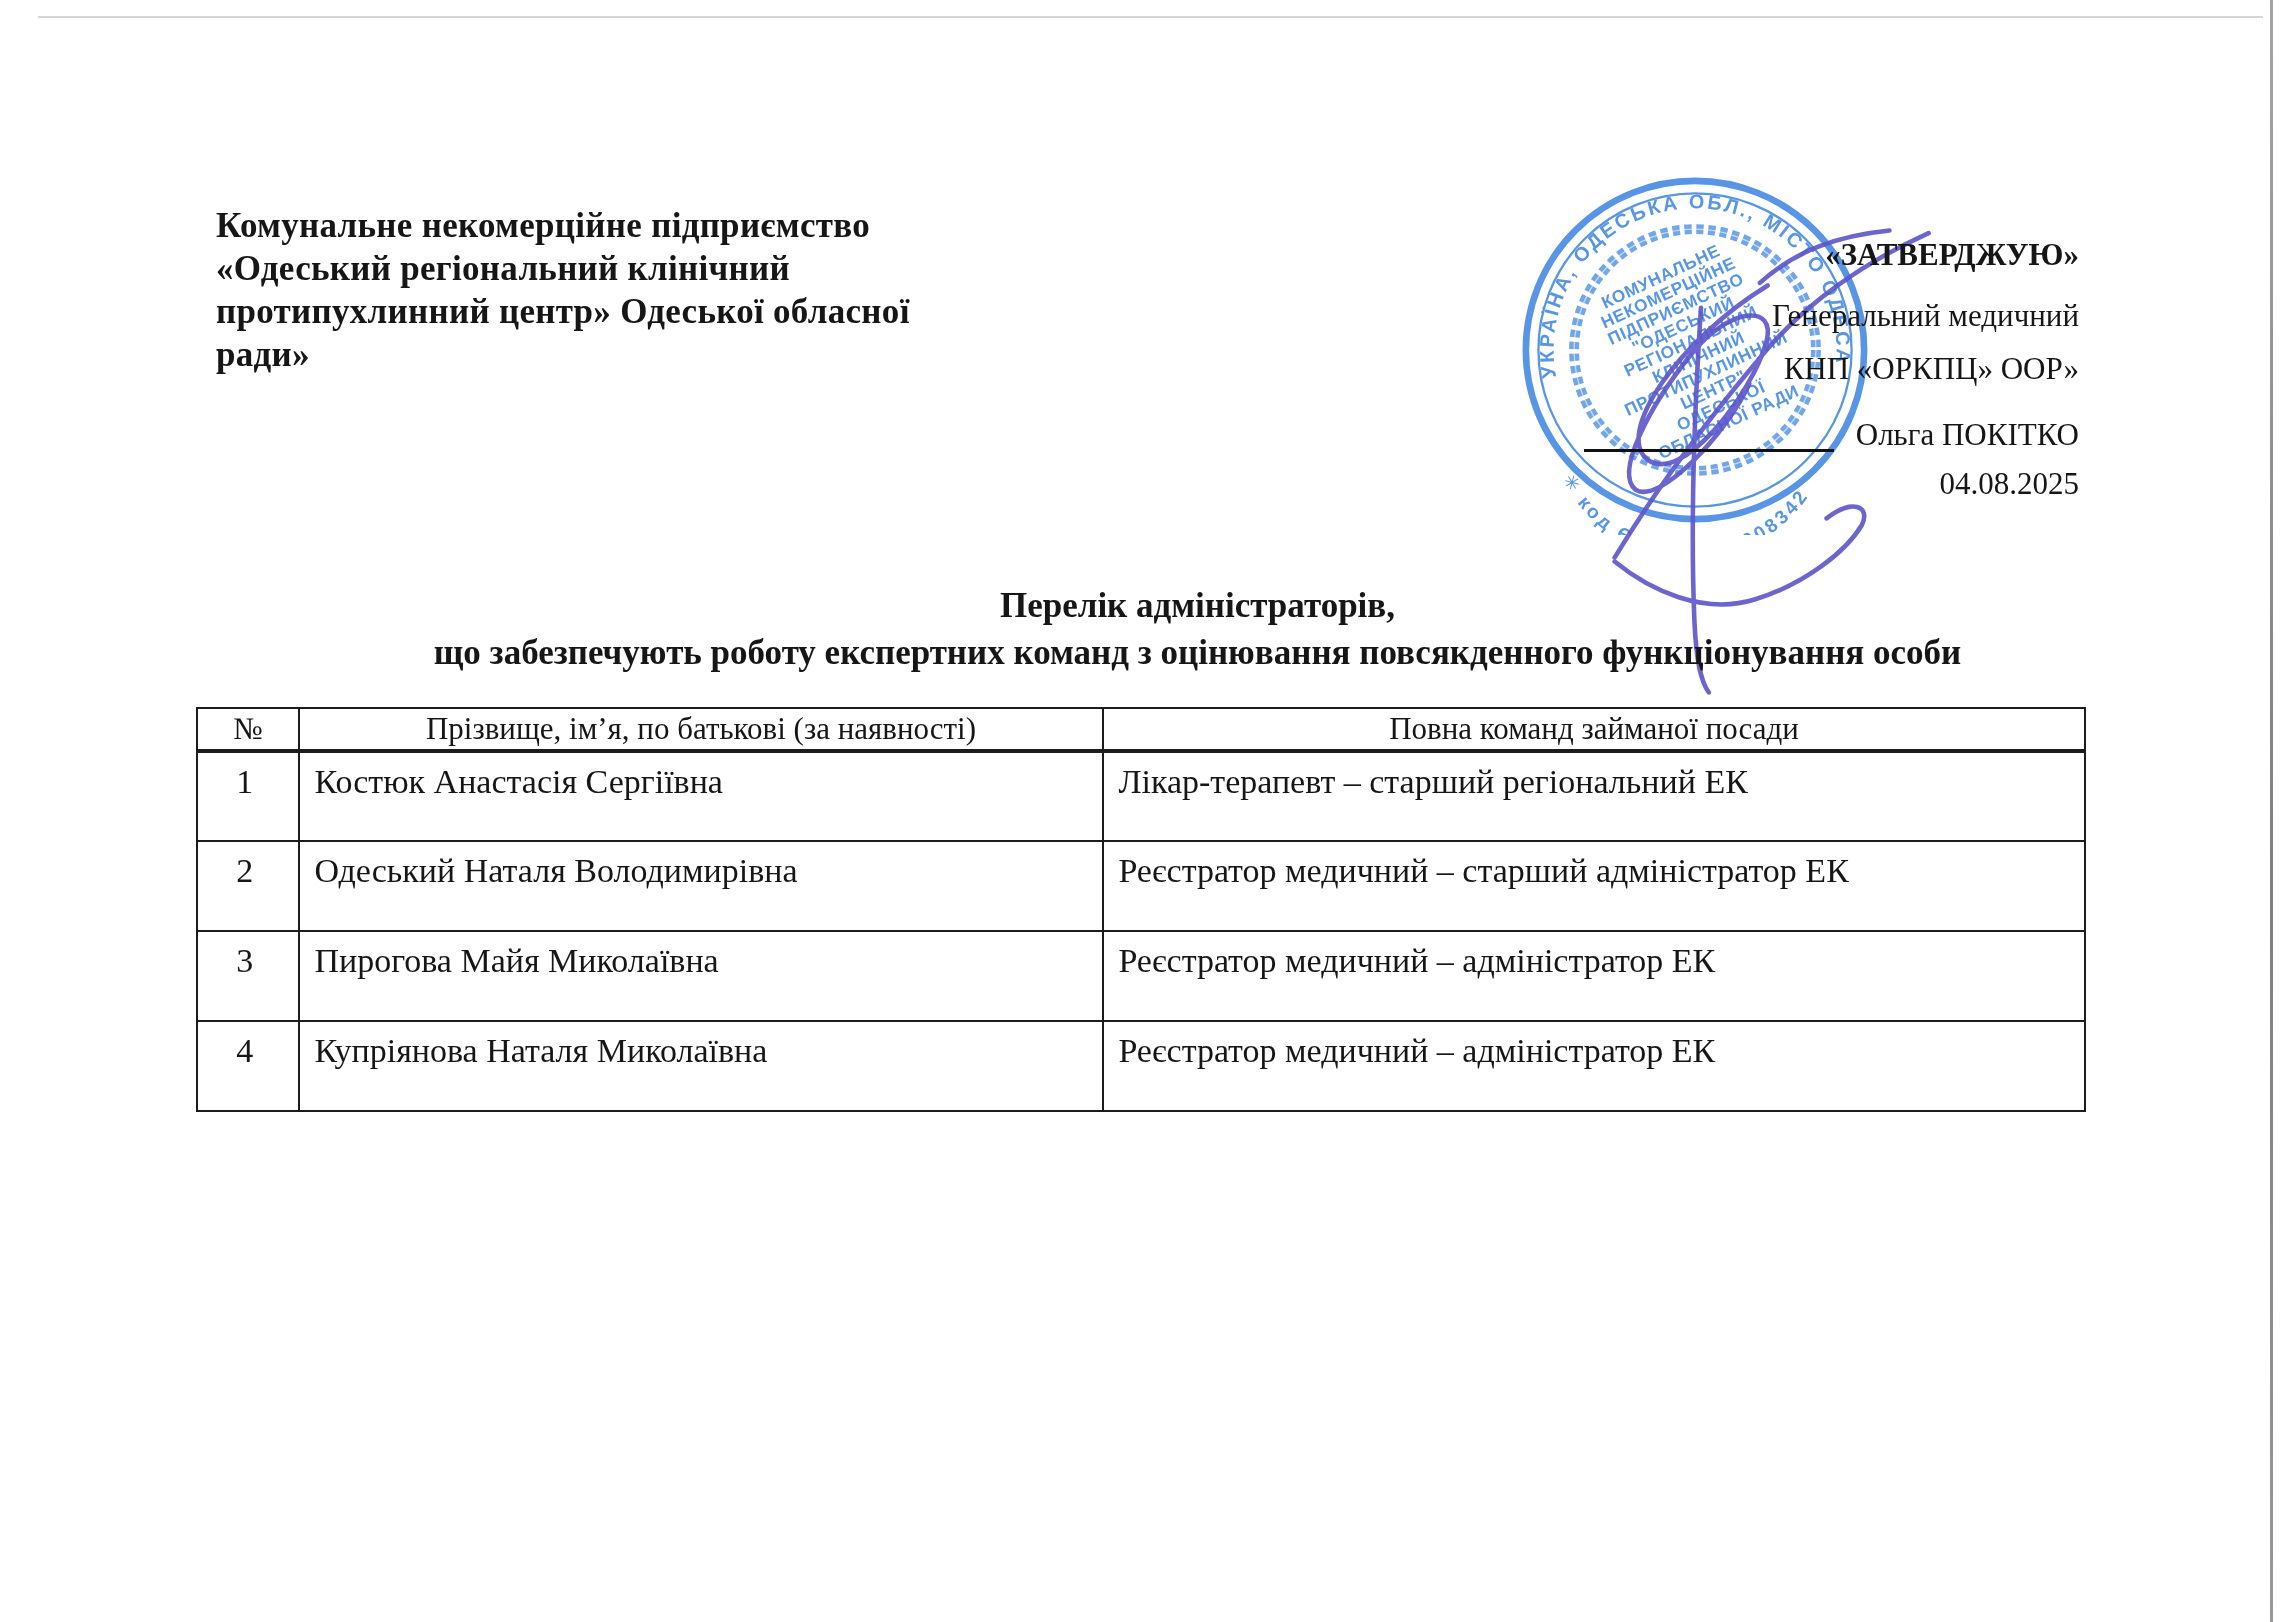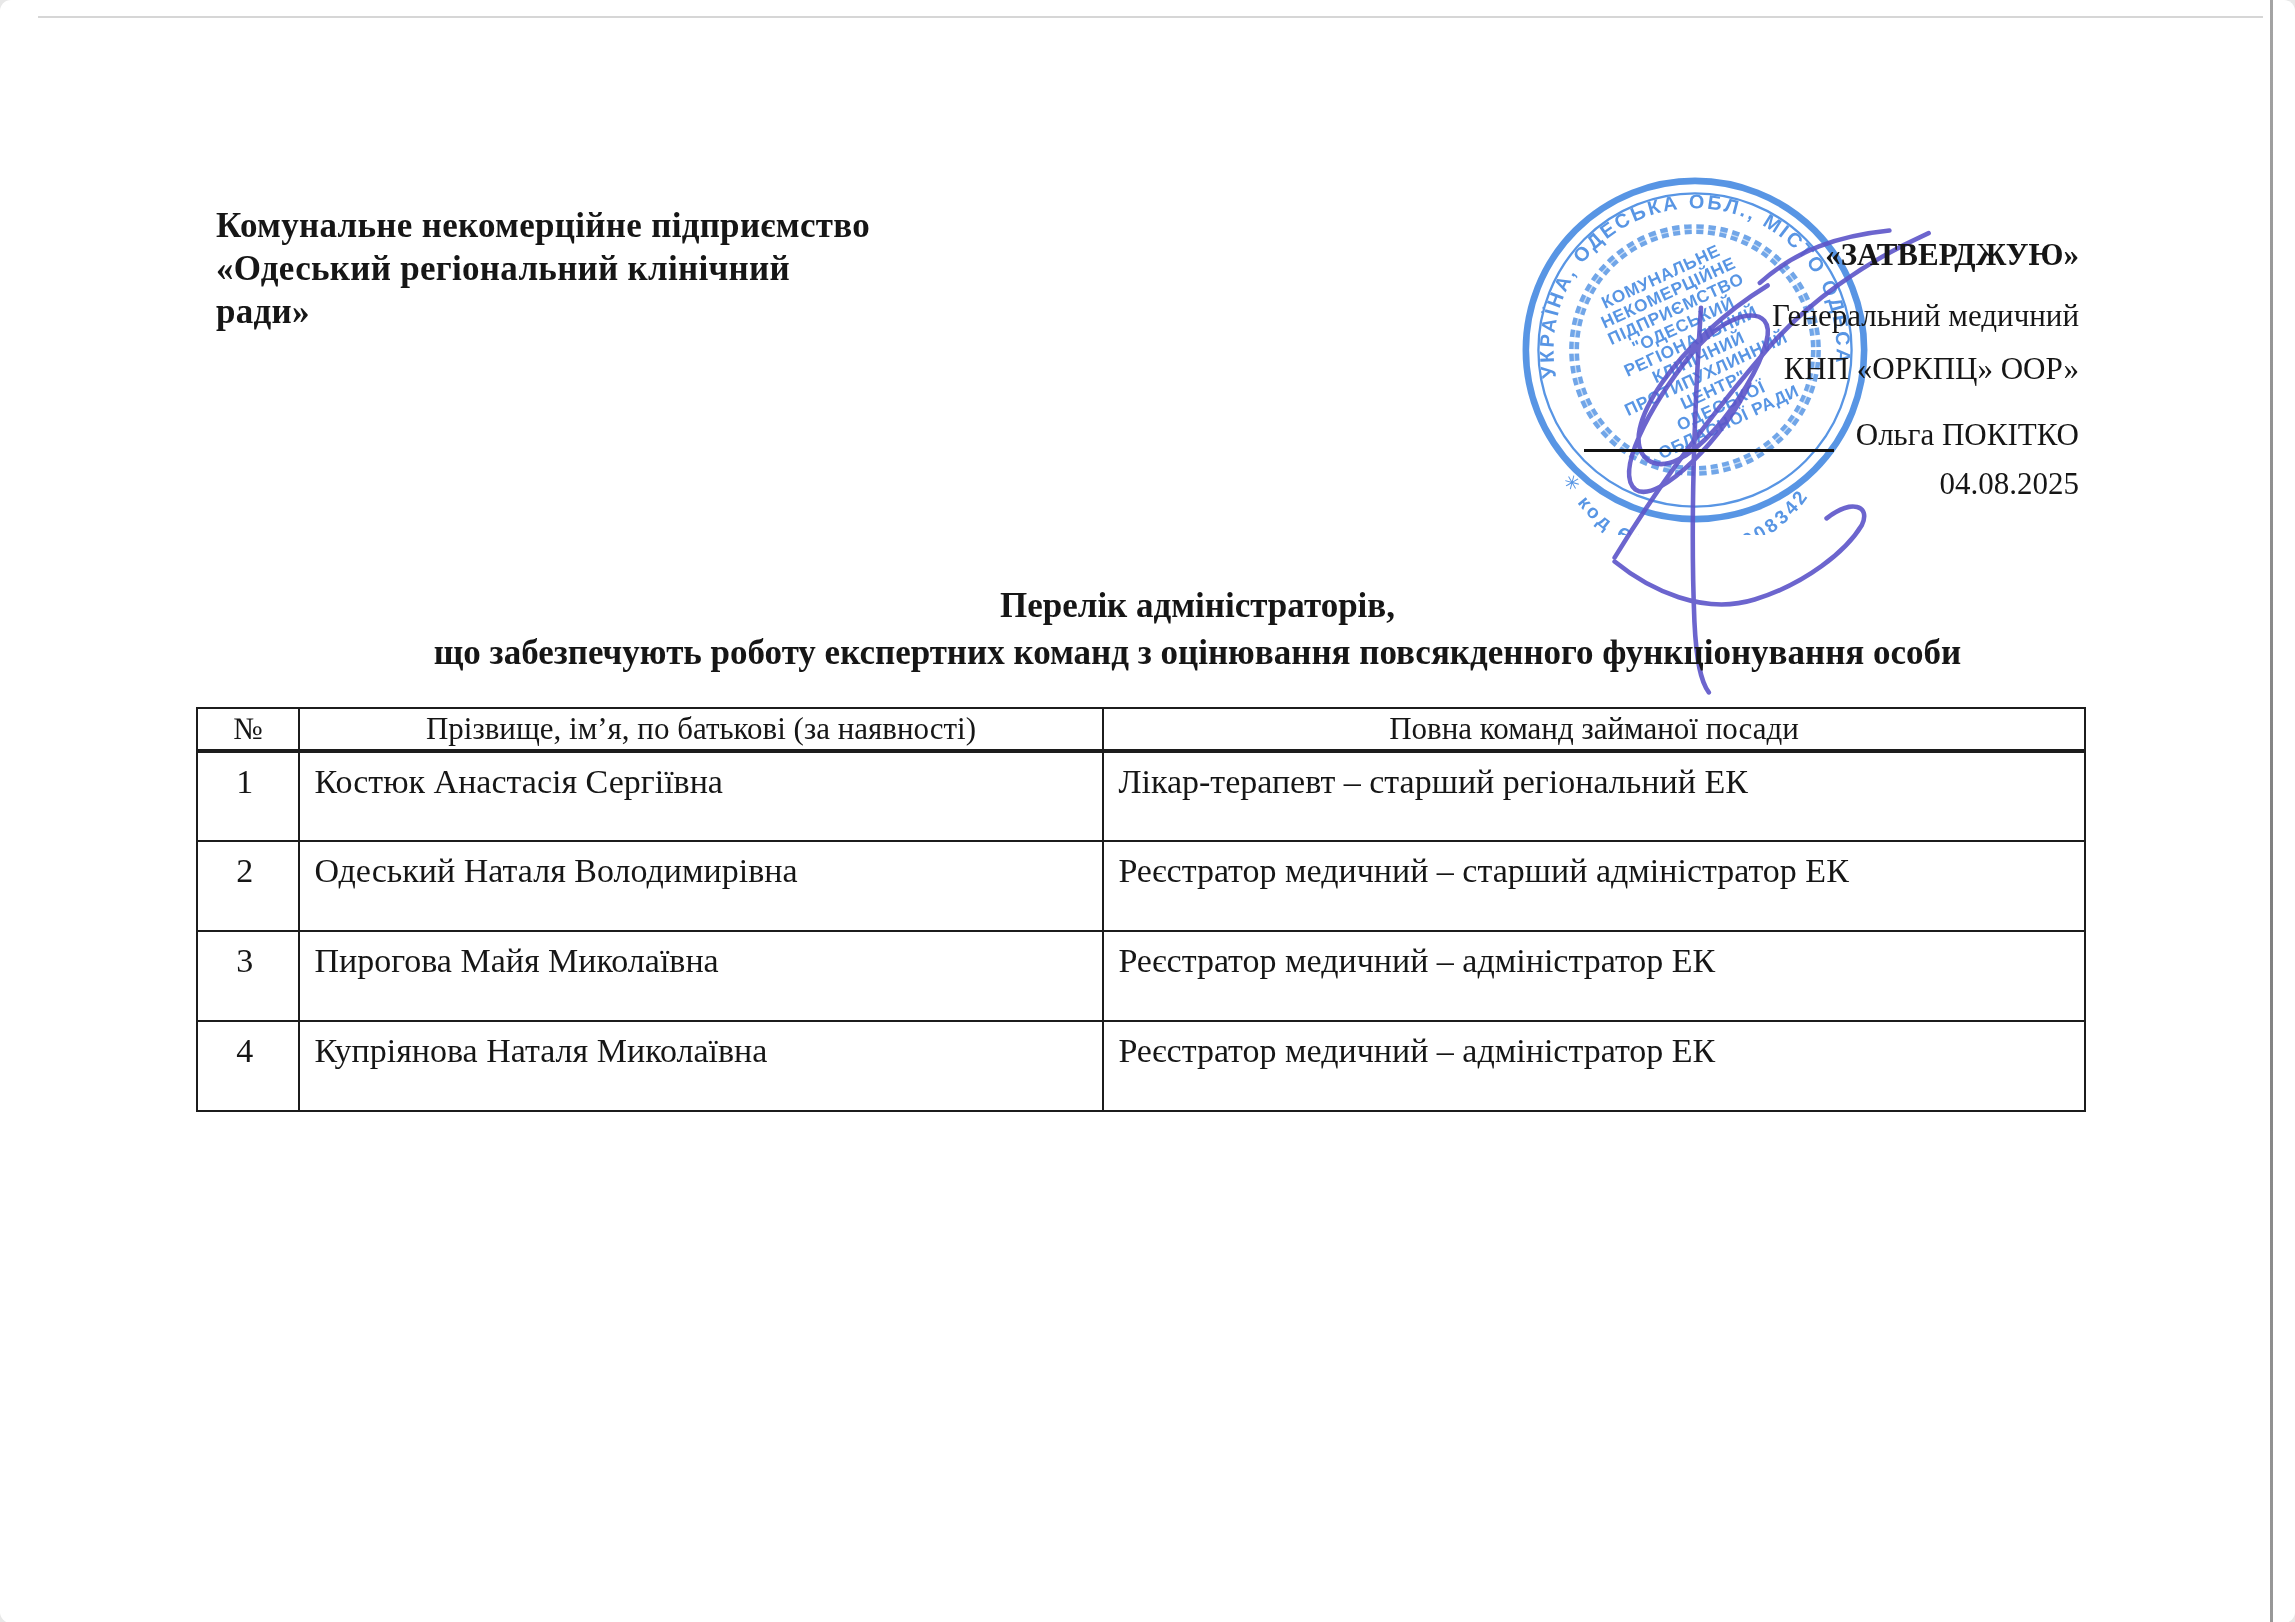--- a/index.html
+++ b/index.html
@@ -3,21 +3,20 @@
 <meta charset="utf-8">
 <style>
   html,body{margin:0;padding:0;background:#e8e8e8;}
   #page{
     position:relative;
     width:2295px;height:1623px;
     background:#ffffff;
     overflow:hidden;
     font-family:"Liberation Serif","DejaVu Serif",serif;
     color:#161616;
-    border-radius:11px;
   }
   
   .scan-line-top{position:absolute;left:38px;top:15.7px;width:2225px;height:2px;background:#cccccc;opacity:.8;}
   .scan-line-right{position:absolute;left:2270px;top:0;width:2.6px;height:1623px;background:linear-gradient(180deg,#9a9a9a,#707070 55%,#8d8d8d);opacity:.9;}
   
   .org-block{
     position:absolute;left:216px;top:204px;width:805px;
     font-size:35px;line-height:43px;font-weight:bold;
     letter-spacing:0.3px;
   }
@@ -62,20 +61,21 @@
 <body>
 
 <div id="page">
 
   <div class="scan-line-top"></div>
   <div class="scan-line-right"></div>
 
   <div class="org-block">
     <div>Комунальне некомерційне підприємство</div>
     <div>«Одеський регіональний клінічний</div>
+    <div>протипухлинний центр» Одеської обласної</div>
     <div>ради»</div>
   </div>
 
   <svg class="stamp-svg" viewBox="0 0 560 560">
     <g opacity="0.92">
       <circle cx="280" cy="280" r="256" fill="none" stroke-width="10" stroke="#4a8de2"></circle>
       <circle cx="280" cy="280" r="237" fill="none" stroke-width="3.5" stroke="#4a8de2"></circle>
       <circle cx="280" cy="280" r="183" fill="none" stroke-width="15" stroke-dasharray="11 7" opacity="0.85" stroke="#4a8de2"></circle>
       <circle cx="280" cy="280" r="183" fill="none" stroke-width="2" opacity="0.6" stroke="#ffffff"></circle>
 

